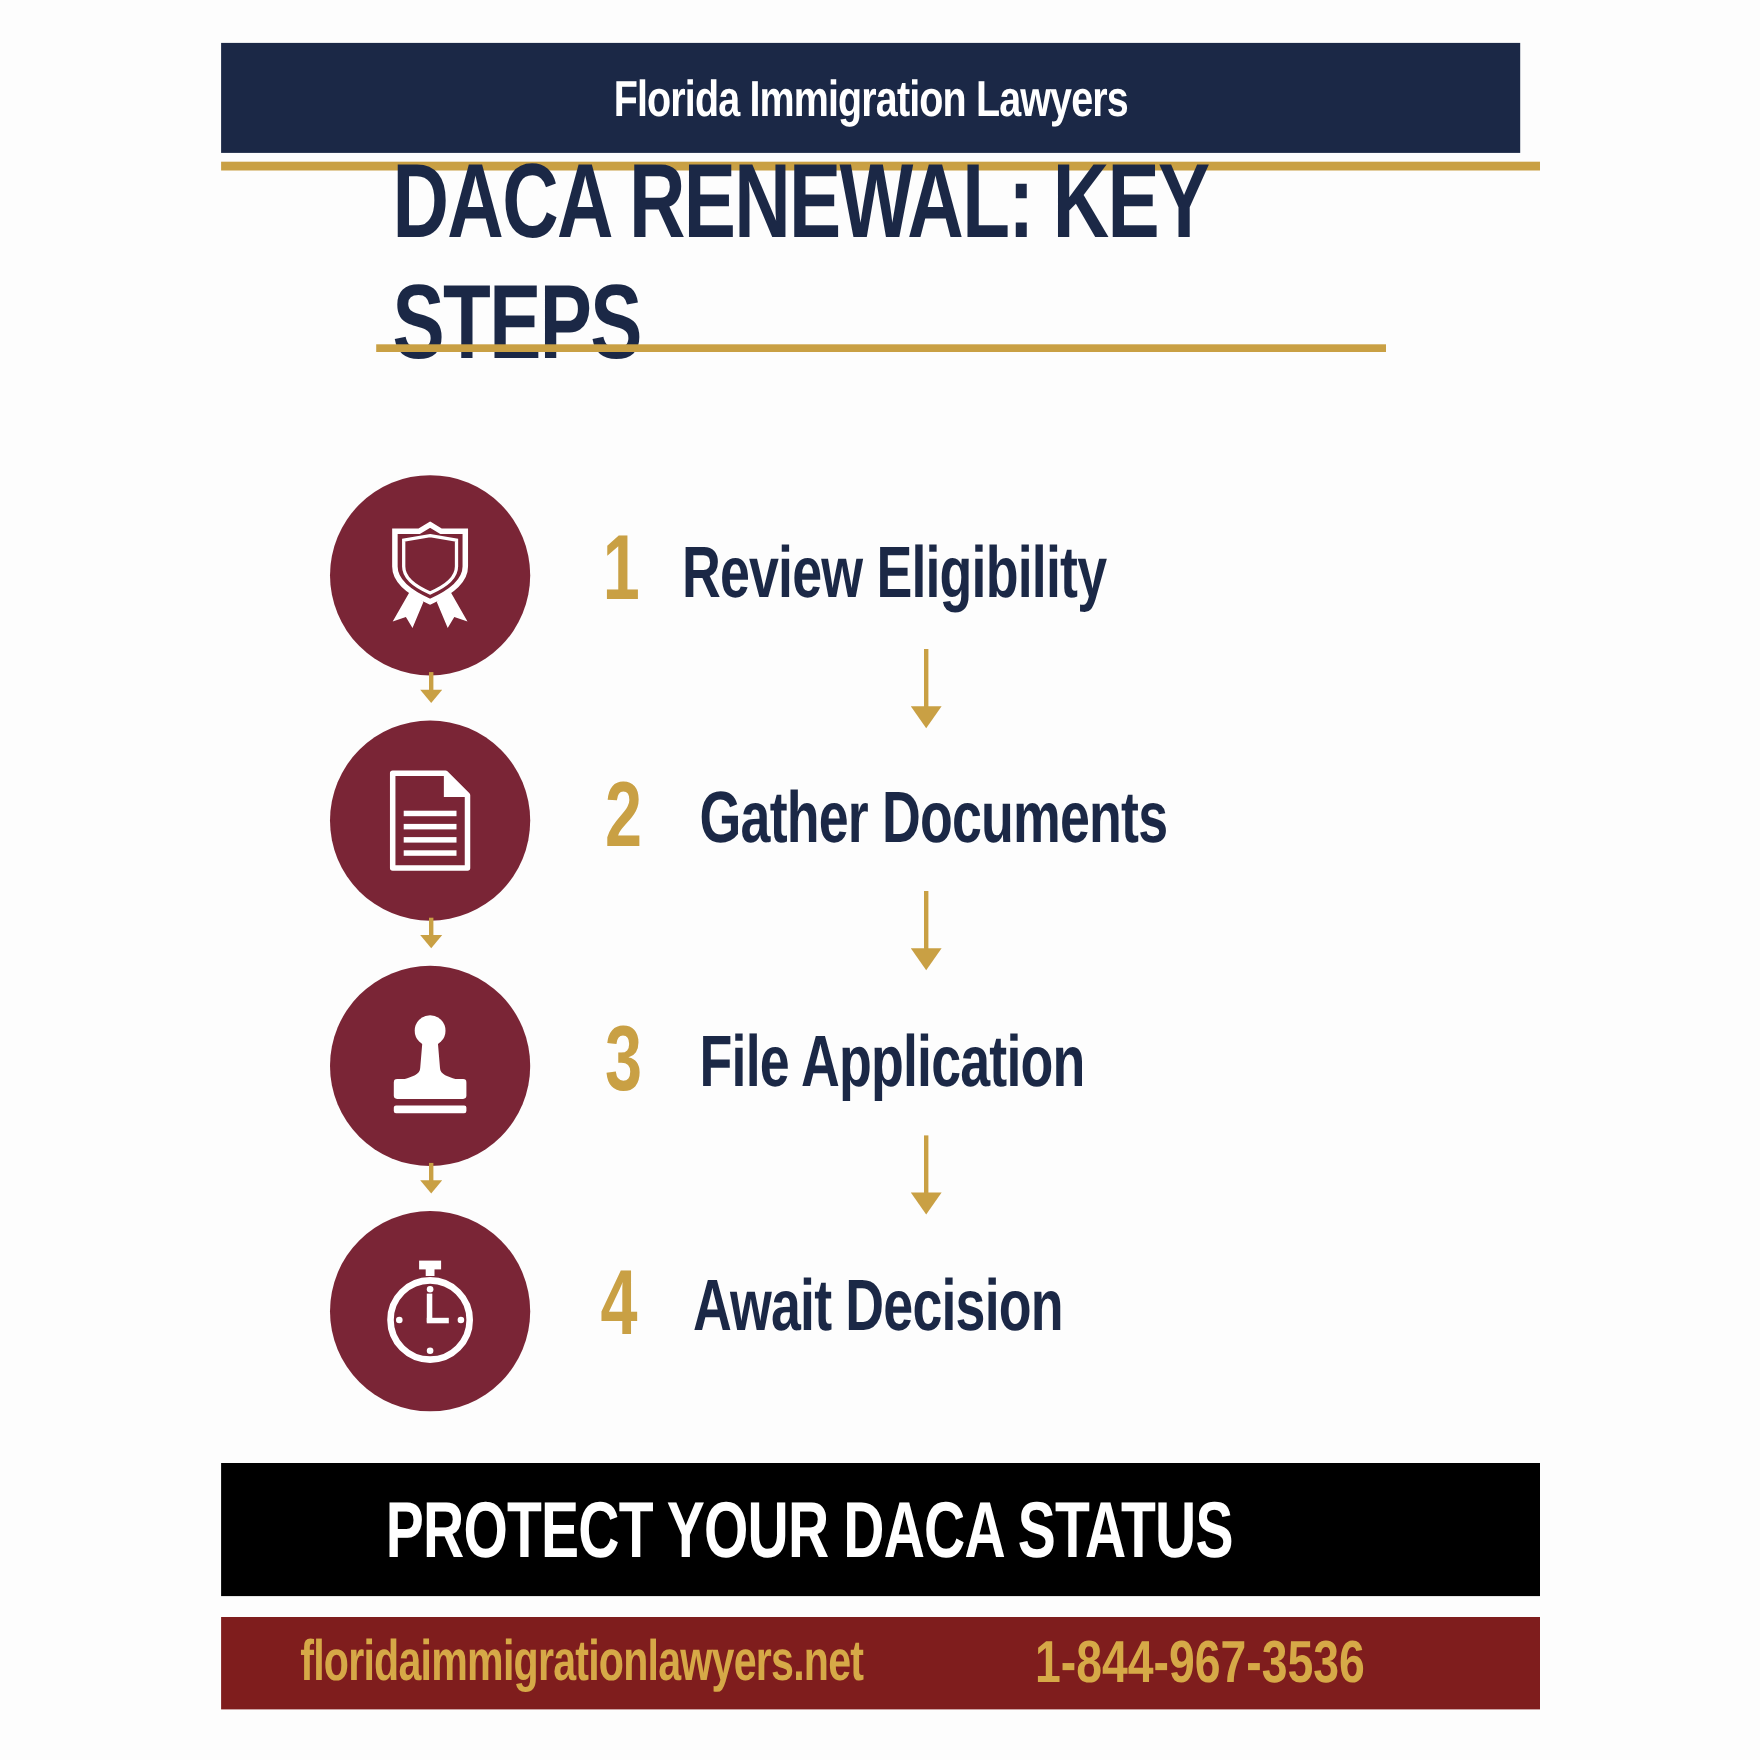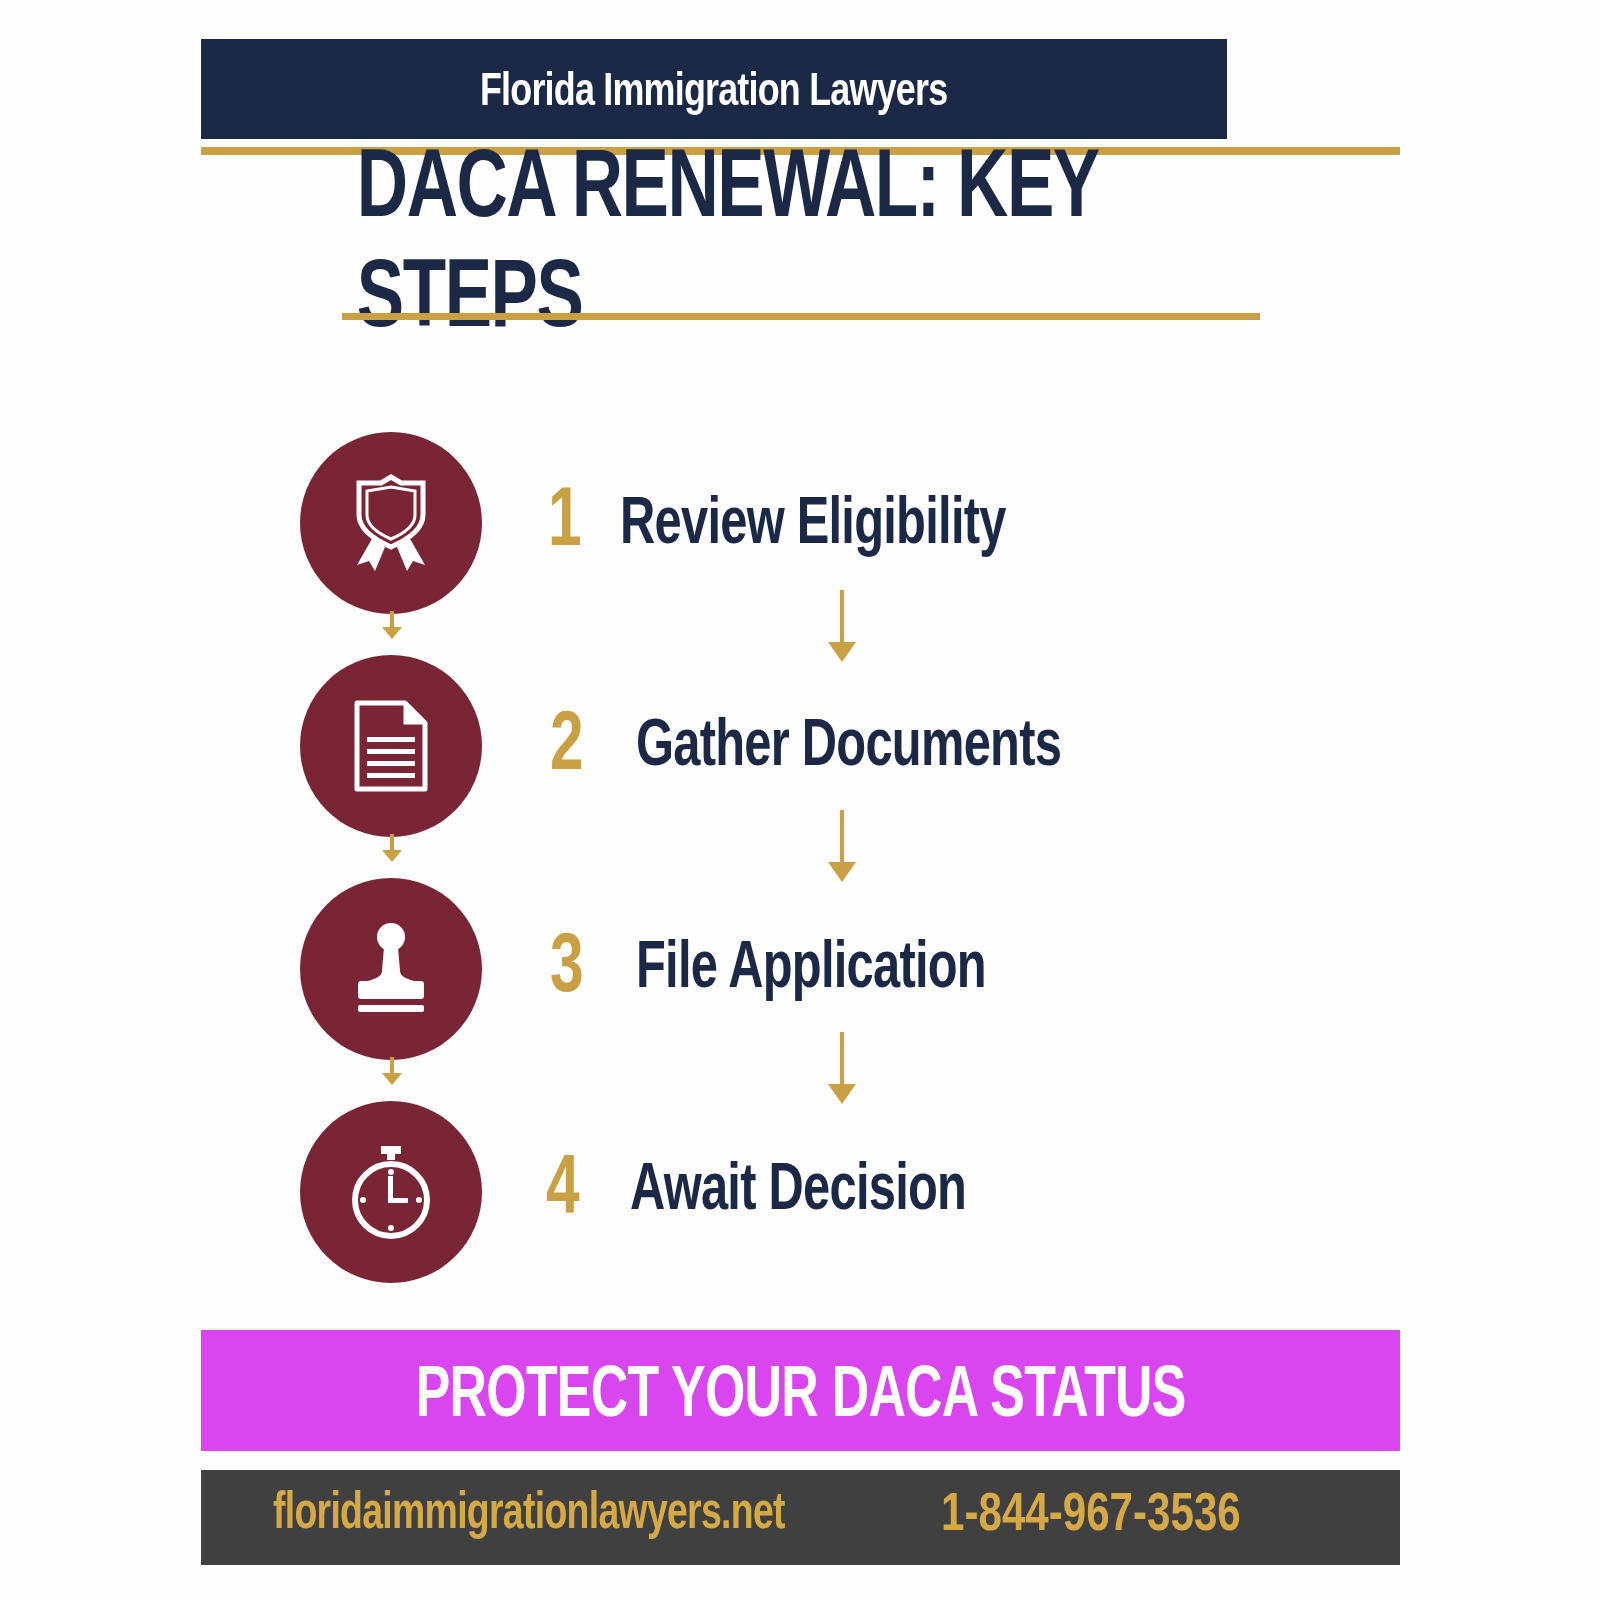--- a/index.html
+++ b/index.html
@@ -2,21 +2,21 @@
 <html><head>
   <meta charset="utf-8">
   <style>
     html, body { margin: 0; padding: 0; }
     body {
       width: 1600px; height: 1600px; background: #fdfdfd; position: relative; overflow: hidden;
       font-family: "Liberation Sans", "DejaVu Sans", sans-serif;
     }
     .condensed { transform-origin: center center; display: inline-block; }
     .header-bar {
-      position: absolute; left: 201px; top: 39px; width: 1026px; height: 100px;
+      position: absolute; left: 201px; top: 39px; width: 1181px; height: 100px;
       background: #1b2846; display: flex; align-items: center; justify-content: center;
     }
     .header-bar span {
       color: #ffffff; font-weight: bold; font-size: 46px; letter-spacing: -1px;
       transform: scaleX(0.78);
     }
     .gold-rule-top { position: absolute; left: 201px; top: 147px; width: 1199px; height: 8px; background: #c9a044; }
     .main-title {
       position: absolute; left: 201px; width: 1199px; top: 188px; height: 100px;
       display: flex; align-items: center; 
@@ -37,29 +37,29 @@
       transform: scaleX(0.72); transform-origin: left center;
     }
     .step-label {
       position: absolute; color: #1b2846; font-weight: bold; font-size: 66px; letter-spacing: -1px;
       transform: scaleX(0.74); transform-origin: left center; white-space: nowrap;
     }
     .big-arrow { position: absolute; left: 826px; width: 32px; height: 76px; }
 
     .cta-bar {
       position: absolute; left: 201px; top: 1330px; width: 1199px; height: 121px;
-      background: #d946ef; display: flex; align-items: center; justify-content: center;
+      background: #000000; display: flex; align-items: center; 
     }
     .cta-bar span {
       color: #ffffff; font-weight: bold; font-size: 72px; letter-spacing: -1px;
       transform: scaleX(0.72);
     }
     .footer-bar {
-      position: absolute; left: 201px; top: 1470px; width: 1199px; height: 95px;
-      background: #404040;
+      position: absolute; left: 201px; top: 1470px; width: 1199px; height: 84px;
+      background: #7f1d1d;
     }
     .footer-url {
       position: absolute; left: 72px; top: 10px; color: #d6a947; font-weight: bold; font-size: 52px;
       transform: scaleX(0.72); transform-origin: left center; white-space: nowrap; letter-spacing: -1px;
     }
     .footer-phone {
       position: absolute; left: 740px; top: 10px; color: #d6a947; font-weight: bold; font-size: 54px;
       transform: scaleX(0.78); transform-origin: left center; white-space: nowrap;
     }
   </style>

